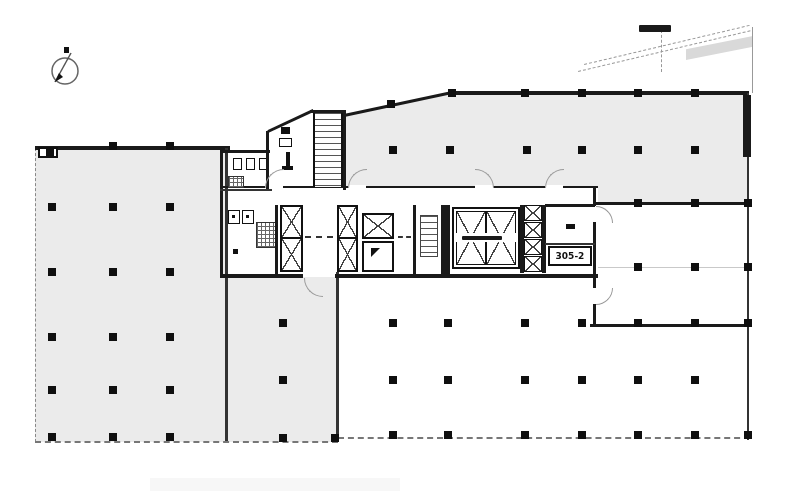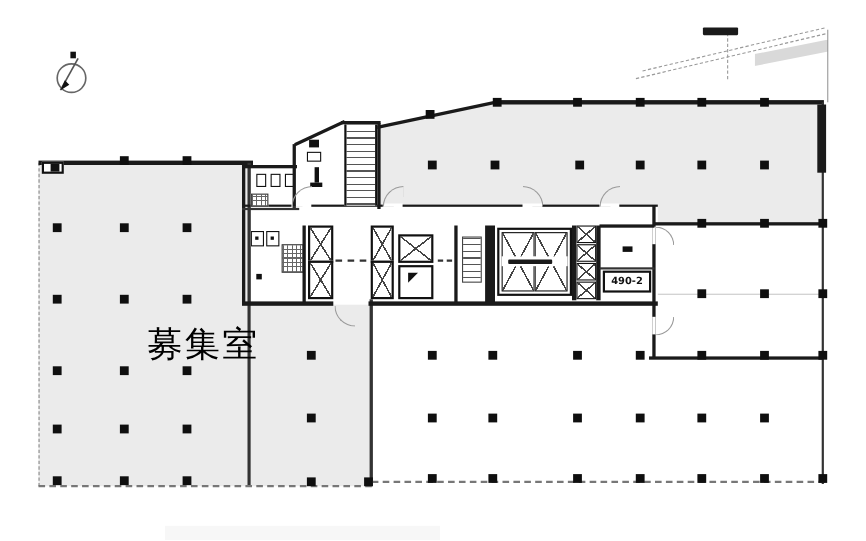--- a/index.html
+++ b/index.html
@@ -149,27 +149,26 @@
 
   <div class="xbox" style="left:524px;top:205px;width:18px;height:16px;border-width:1.5px;"></div>
   <div class="xbox" style="left:524px;top:222px;width:18px;height:16px;border-width:1.5px;"></div>
   <div class="xbox" style="left:524px;top:239px;width:18px;height:16px;border-width:1.5px;"></div>
   <div class="xbox" style="left:524px;top:256px;width:18px;height:16px;border-width:1.5px;"></div>
   <div class="abs wall" style="left:542px;top:205px;width:4px;height:68px;"></div>
 
   <div class="abs wall" style="left:545px;top:204px;width:50px;height:2.5px;"></div>
   <div class="abs" style="left:566px;top:224px;width:9px;height:5px;background:#111;"></div>
   <div class="abs wall2" style="left:545px;top:243px;width:50px;height:2px;"></div>
-  <div id="unit-label">490-2</div>
+  <div id="unit-label">305-2</div>
 
   <div class="abs wall" style="left:595px;top:202px;width:153px;height:3px;"></div>
   <div class="abs" style="left:598px;top:267px;width:150px;height:1px;background:#c9c9c9;"></div>
   <div class="abs wall" style="left:590px;top:324px;width:158px;height:3px;"></div>
 
-  <div id="vacancy-label">募集室</div>
 
 <div class="col" style="left: 448px; top: 89px;"></div>
     <div class="col" style="left: 521px; top: 89px;"></div>
     <div class="col" style="left: 578px; top: 89px;"></div>
     <div class="col" style="left: 634px; top: 89px;"></div>
     <div class="col" style="left: 691px; top: 89px;"></div>
     <div class="col" style="left: 387px; top: 100px;"></div>
     <div class="col" style="left: 389px; top: 146px;"></div>
     <div class="col" style="left: 446px; top: 146px;"></div>
     <div class="col" style="left: 523px; top: 146px;"></div>

